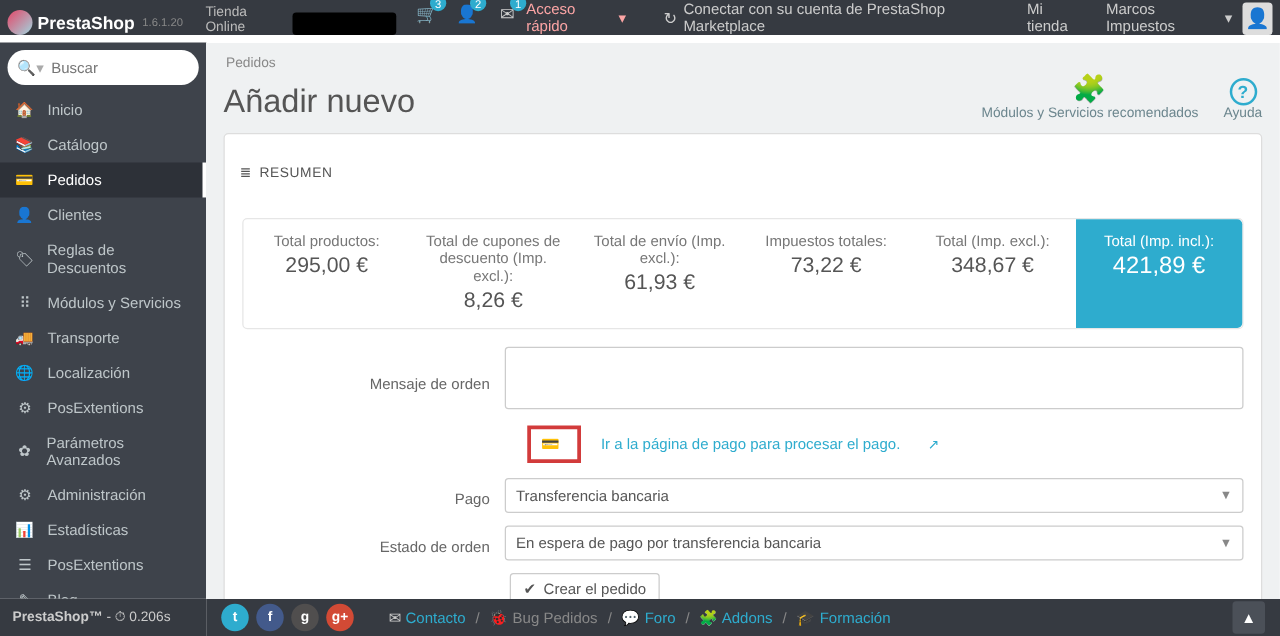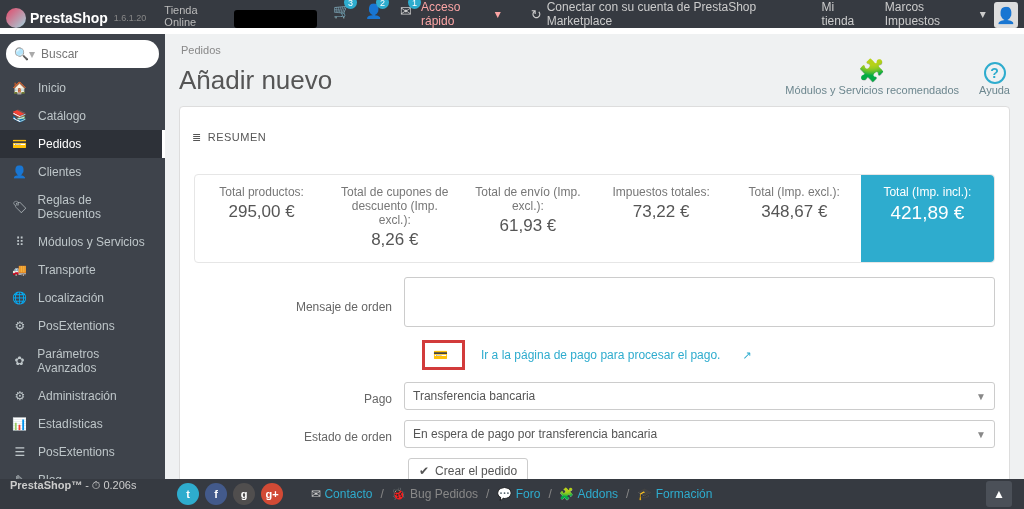--- a/index.html
+++ b/index.html
@@ -26,21 +26,21 @@
 #sidebar { position:absolute; top:34px; left:0; bottom:30px; width:165px; background:#3e434b; color:#bec6c9; }
 #sidebar .search { margin:6px; height:28px; background:#fff; border-radius:14px; display:flex; align-items:center; padding:0 8px; color:#aaa; }
 #sidebar .search input { border:none; outline:none; flex:1; font-size:12px; margin-left:6px; color:#888; background:transparent; }
 #sidebar ul { list-style:none; margin-top:6px; }
 #sidebar li { padding:7px 10px 7px 12px; display:flex; align-items:center; gap:10px; font-size:12px; cursor:pointer; position:relative; }
 #sidebar li.active { background:#2d3138; color:#fff; }
 #sidebar li.active::after { content:''; position:absolute; right:0; top:0; bottom:0; width:3px; background:#fff; }
 #sidebar li .mi { width:16px; text-align:center; font-size:12px; }
 
 
-#side-footer { position:absolute; left:0; bottom:0; width:165px; height:30px; background:#363a41; color:#ccc; display:flex; padding:0 10px; font-size:11px; gap:3px;}
+#side-footer { position:absolute; left:0; bottom:0; width:165px; height:30px; background:#363a41; color:#ccc; display:flex; align-items:center; padding:0 10px; font-size:11px; gap:3px;}
 #side-footer .tm { font-weight:bold; }
 
 
 #main-footer { position:absolute; left:165px; right:0; bottom:0; height:30px; background:#363a41; display:flex; align-items:center; padding:0 12px; color:#ccc; font-size:12px; gap:8px; }
 #main-footer .social { display:flex; gap:6px; margin-right:20px; }
 #main-footer .sico { width:22px; height:22px; border-radius:50%; display:flex; align-items:center; justify-content:center; color:#fff; font-size:11px; font-weight:bold; }
 #main-footer .lnk { color:#2eacce; } 
 #main-footer .bug { color:#888;}
 #main-footer .sep { color:#888; }
 #main-footer .gotop { margin-left:auto; width:26px; height:26px; background:#4b5058; border-radius:3px; display:flex; align-items:center; justify-content:center; color:#fff; cursor:pointer; }

